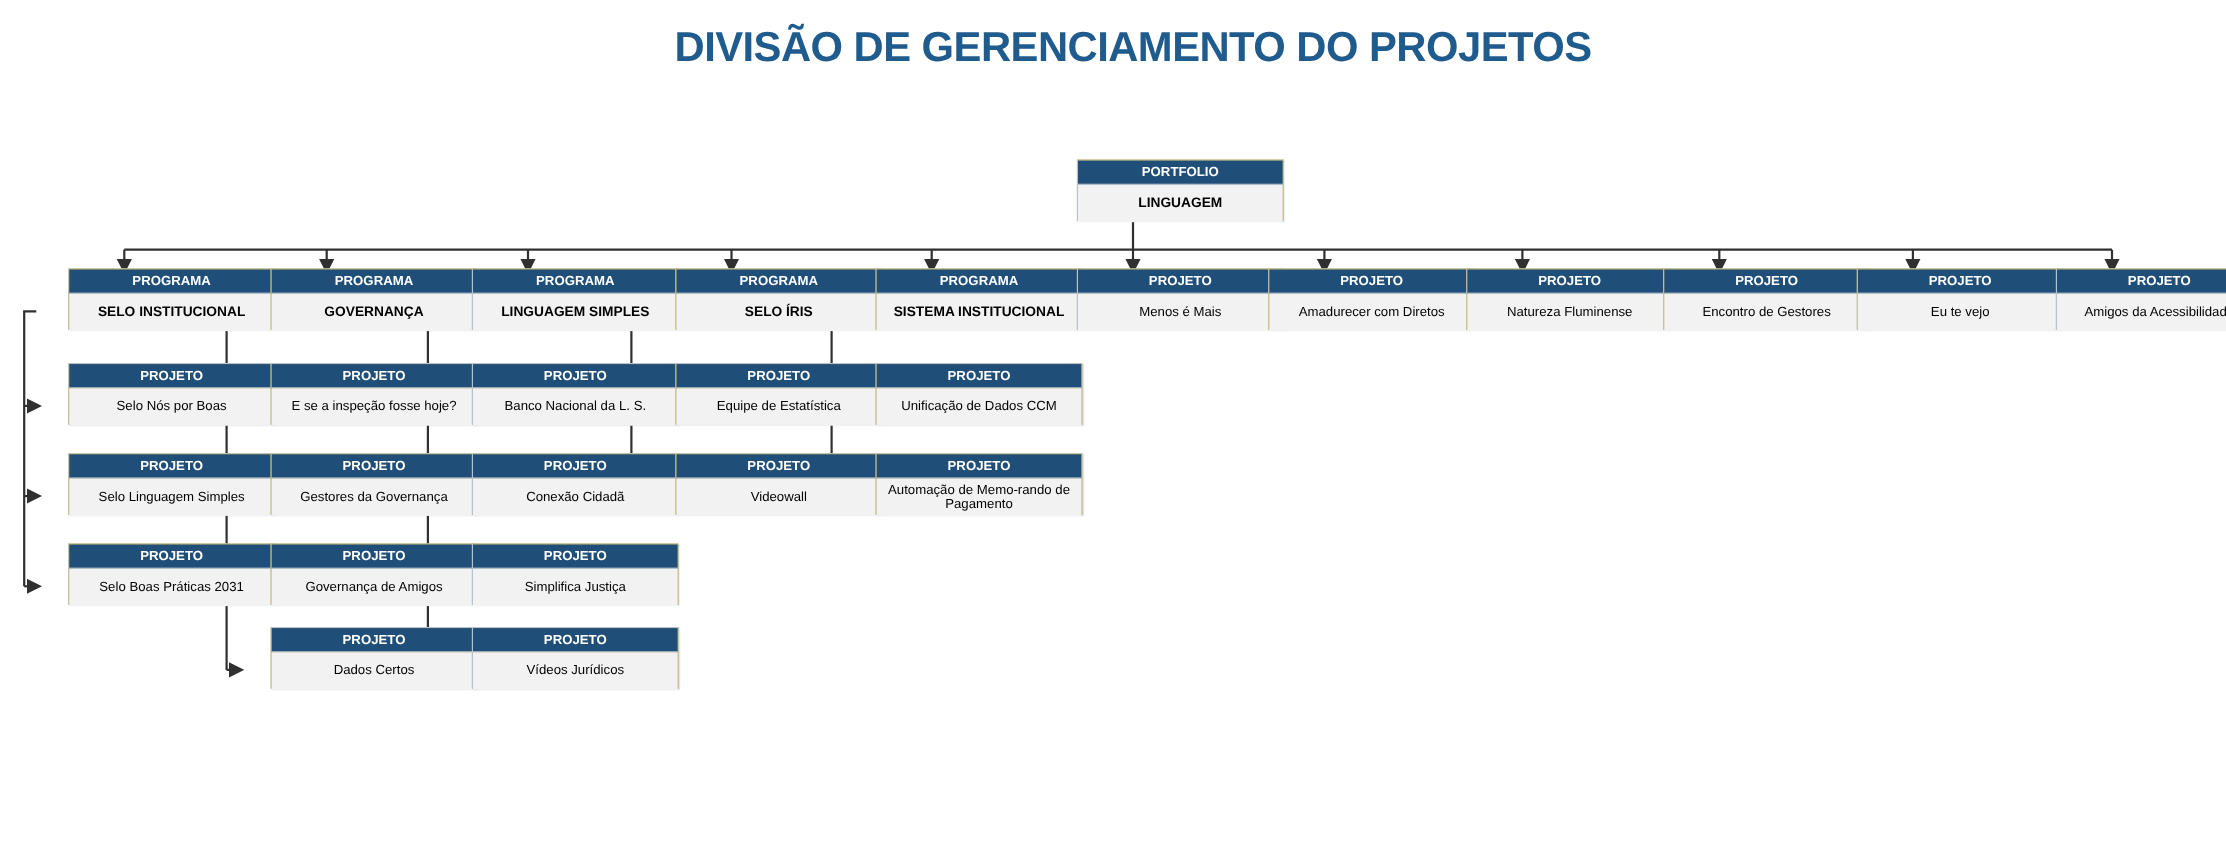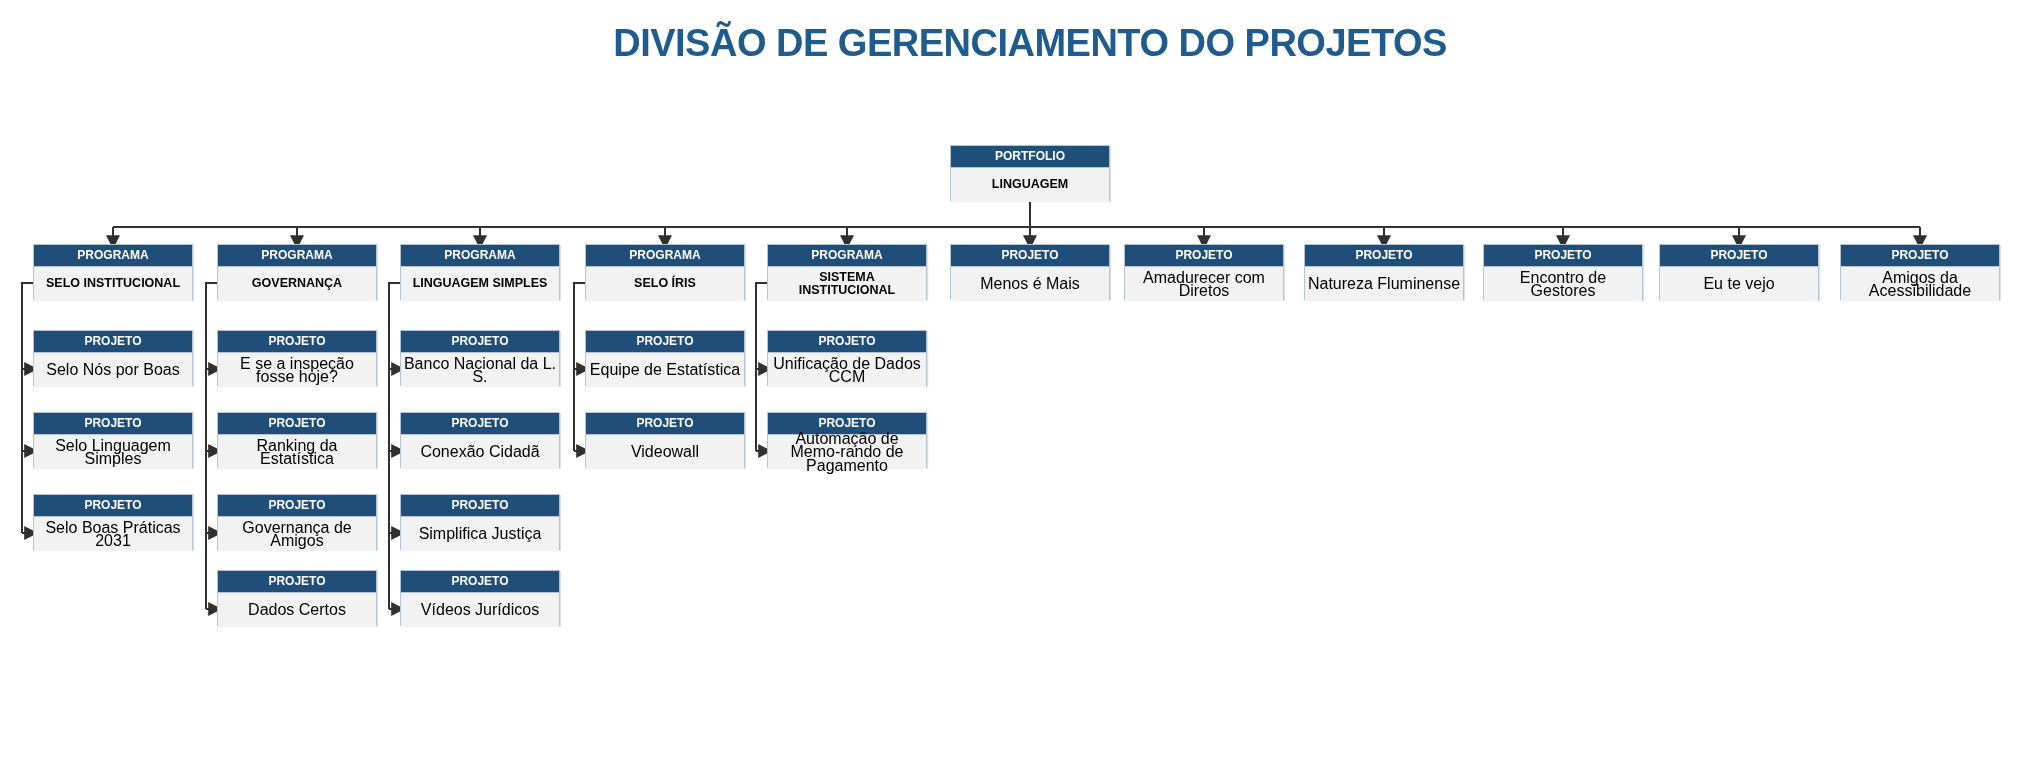--- a/index.html
+++ b/index.html
@@ -19,37 +19,38 @@
     color:var(--title, #1F5B8C);
   }
 
   svg.connectors { position:absolute; left:0; top:0; }
   svg.connectors line, svg.connectors path {
     stroke:var(--connector, #303030); stroke-width:2; fill:none;
   }
   svg.connectors marker path { fill:var(--connector, #303030); stroke:none; }
 
   .node {
-    position:absolute; width:160px; height:56px;
+    position:absolute; width:188px; height:56px;
     border:1px solid #B3C3D4;
     background:#eab308;
     box-sizing:border-box;
     box-shadow:1px 1px 1px rgba(120,140,160,0.25);
+    margin-left:29px;
   }
   .node .hdr {
     height:21px; line-height:21px;
     background:var(--header-bg, #1F4E79);
     color:#ffffff; font-weight:bold; font-size:12px;
     text-align:center;
     border-bottom:1px solid #B3C3D4;
   }
   .node .bod {
     height:32px;
     background:var(--body-bg, #F2F2F2);
-    color:#000000; font-size:16px; line-height:13.5px;
+    color:#000000; font-size:12px; line-height:13.5px;
     display:flex; align-items:center; justify-content:center;
     text-align:center; padding:1px 2px;
   }
   .node.bold .bod { font-weight:bold; font-size:12.5px; }
 </style>
 </head>
 <body>
 
 <div class="canvas">
 
@@ -170,21 +171,21 @@
     <div class="hdr">PROJETO</div>
     <div class="bod">Selo Boas Práticas 2031</div>
   </div>
 
   <div class="node" style="left:217px; top:330px;">
     <div class="hdr">PROJETO</div>
     <div class="bod">E se a inspeção fosse hoje?</div>
   </div>
   <div class="node" style="left:217px; top:412px;">
     <div class="hdr">PROJETO</div>
-    <div class="bod">Ranking da Estatística</div>
+    <div class="bod">Gestores da Governança</div>
   </div>
   <div class="node" style="left:217px; top:494px;">
     <div class="hdr">PROJETO</div>
     <div class="bod">Governança de Amigos</div>
   </div>
   <div class="node" style="left:217px; top:570px;">
     <div class="hdr">PROJETO</div>
     <div class="bod">Dados Certos</div>
   </div>
 

